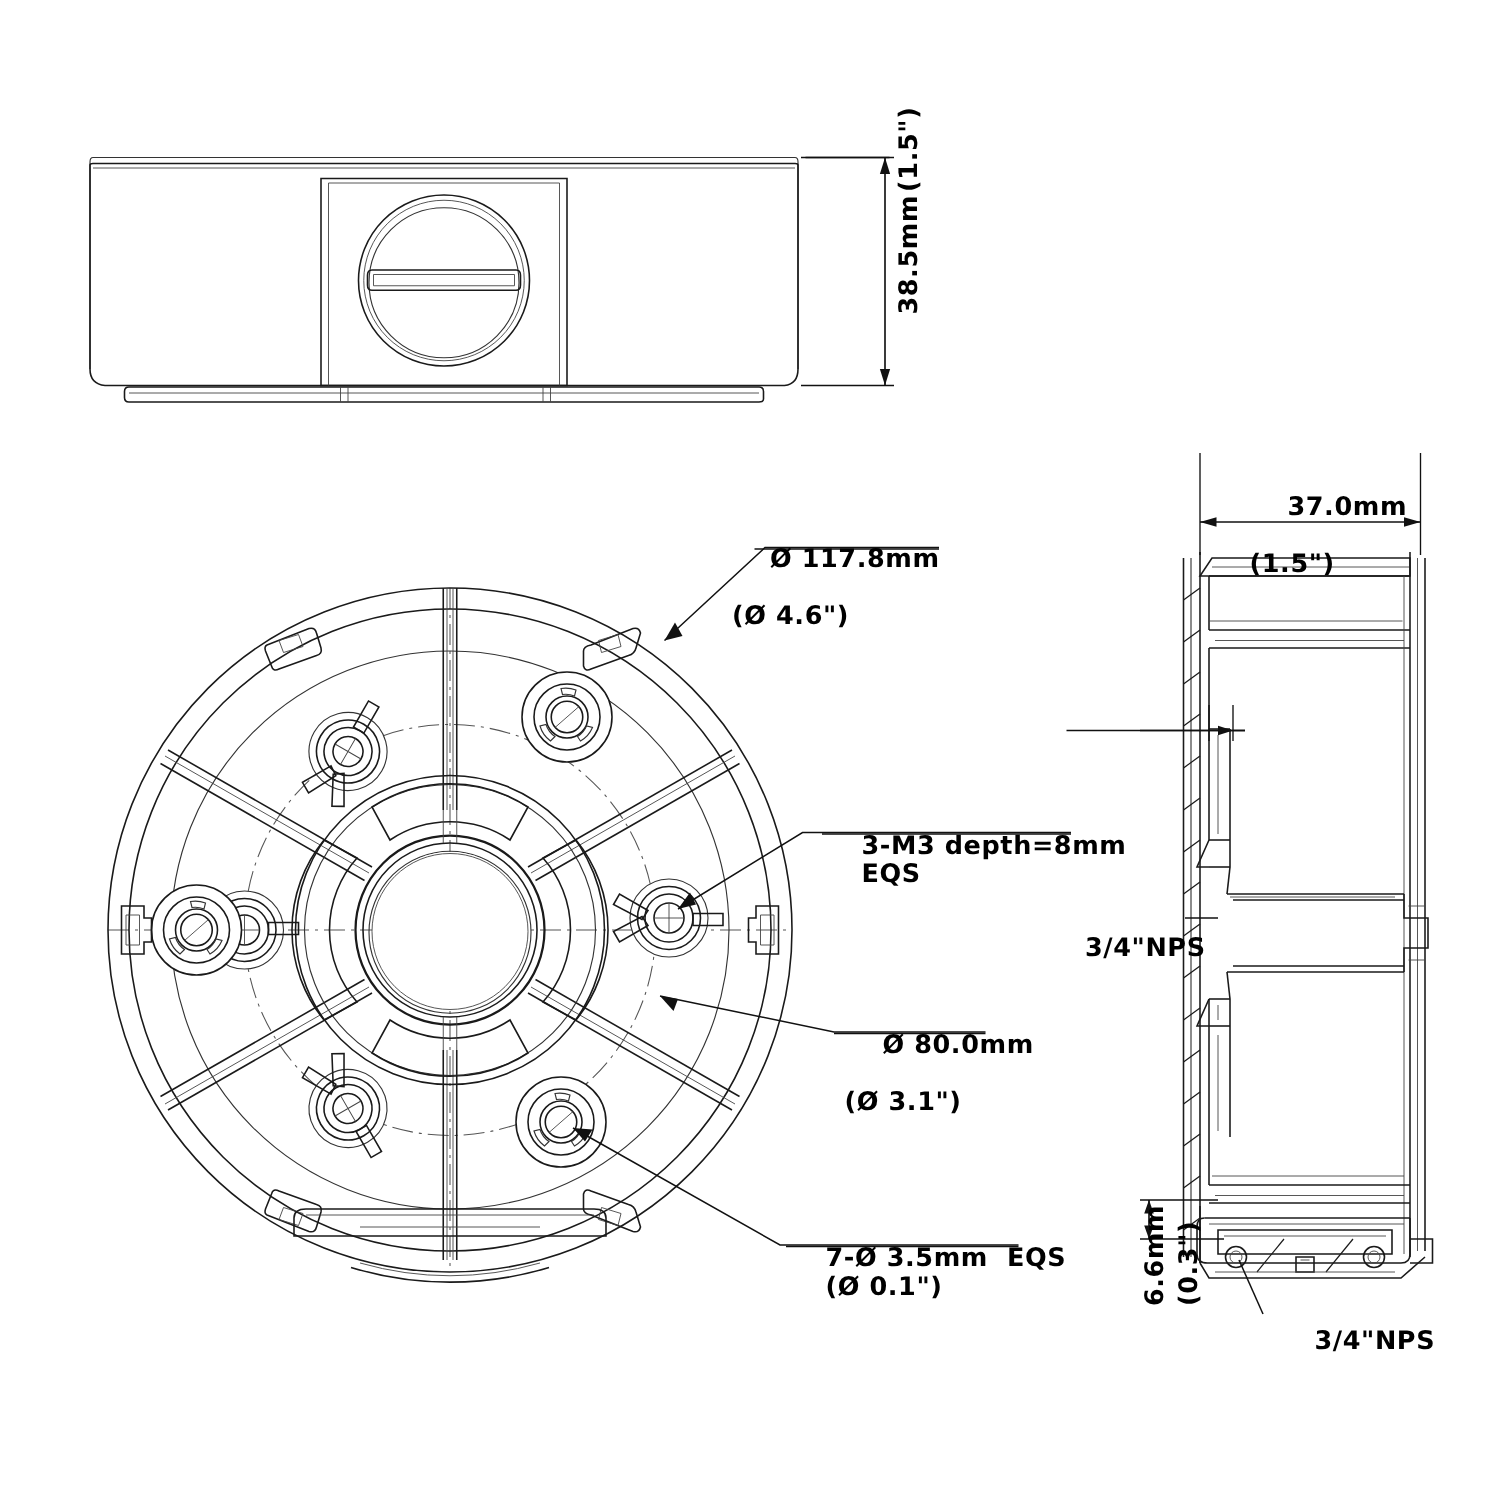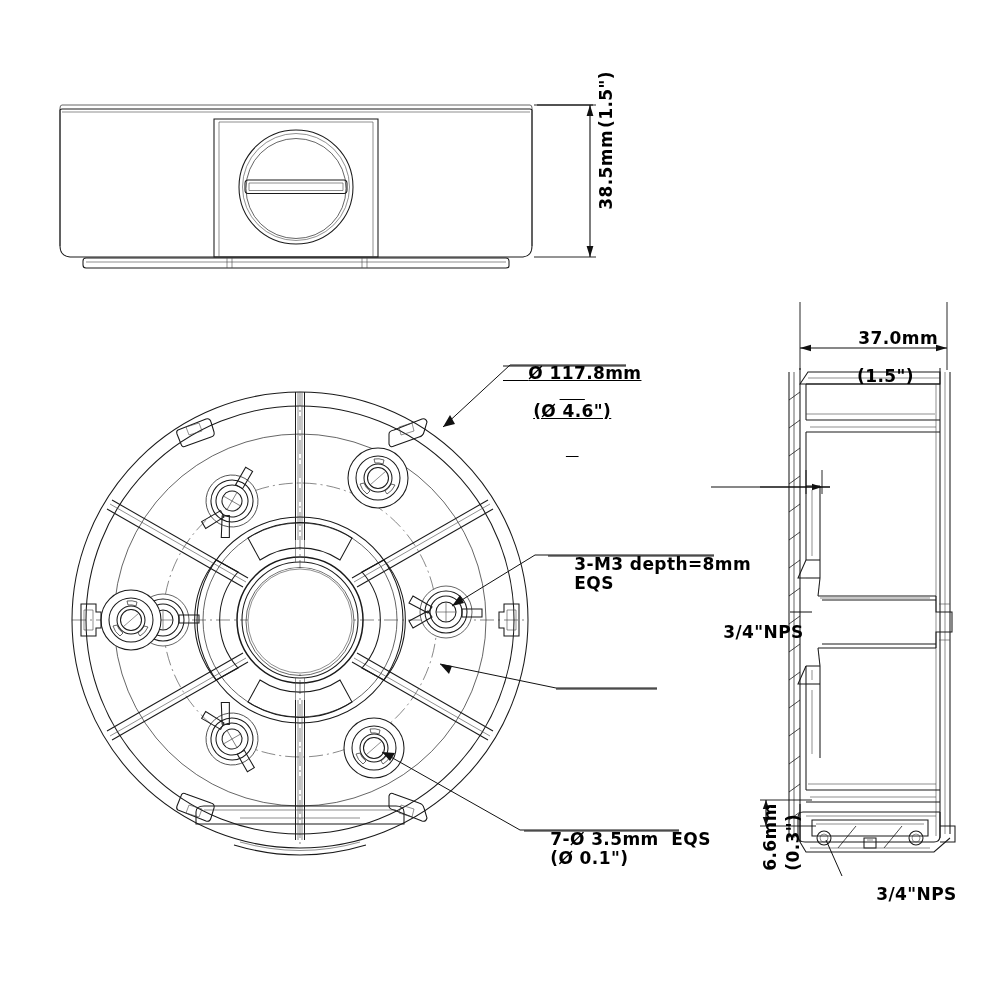--- a/index.html
+++ b/index.html
@@ -49,21 +49,21 @@
     white-space: pre;
     letter-spacing: 0.4px;
     line-height: 1.12;
   }
   .lbl-dim   { font-size: 17px; }
   .lbl-note  { font-size: 17px; }
   .rot90 {
     transform: rotate(-90deg);
     transform-origin: left top;
   }
-  .stack { text-align: center; }
+  .stack { text-align: left; }
   .stack .line2 { display: block; }
 </style>
 </head>
 <body>
 
 <div id="sheet">
 
   <svg class="draw" viewBox="0 0 1000 1000">
 
     <g>
@@ -442,30 +442,34 @@
       <path class="dim" d="M 524 831 L 679 831"></path>
       <path class="dim" d="M 537 105 L 593 105"></path>
       <path class="dim" d="M 711 487 L 830 487"></path>
     </g>
   </svg>
 
   <div class="lbl lbl-dim rot90" style="left:578px; top:235px;">
     <span>38.5mm</span><span style="margin-left:2px;">(1.5")</span>
   </div>
 
-  <div class="lbl lbl-dim stack" style="left:503px; top:345px;text-decoration:underline;">
+  <div class="lbl lbl-dim stack" style="left:488px; top:345px;">
     <span>Ø 117.8mm</span>
     <span class="line2">(Ø 4.6")</span>
   </div>
 
   <div class="lbl lbl-note" style="left:549px; top:536px;">
     <span>3-M3 depth=8mm</span>
     <span class="line2">EQS</span>
   </div>
 
+  <div class="lbl lbl-dim stack" style="left:563px; top:669px;">
+    <span>Ø 80.0mm</span>
+    <span class="line2">(Ø 3.1")</span>
+  </div>
 
   <div class="lbl lbl-note" style="left:525px; top:811px;">
     <span>7-Ø 3.5mm  EQS</span>
     <span class="line2">(Ø 0.1")</span>
   </div>
 
   <div class="lbl lbl-dim stack" style="left:833px; top:310px;">
     <span>37.0mm</span>
     <span class="line2">(1.5")</span>
   </div>

